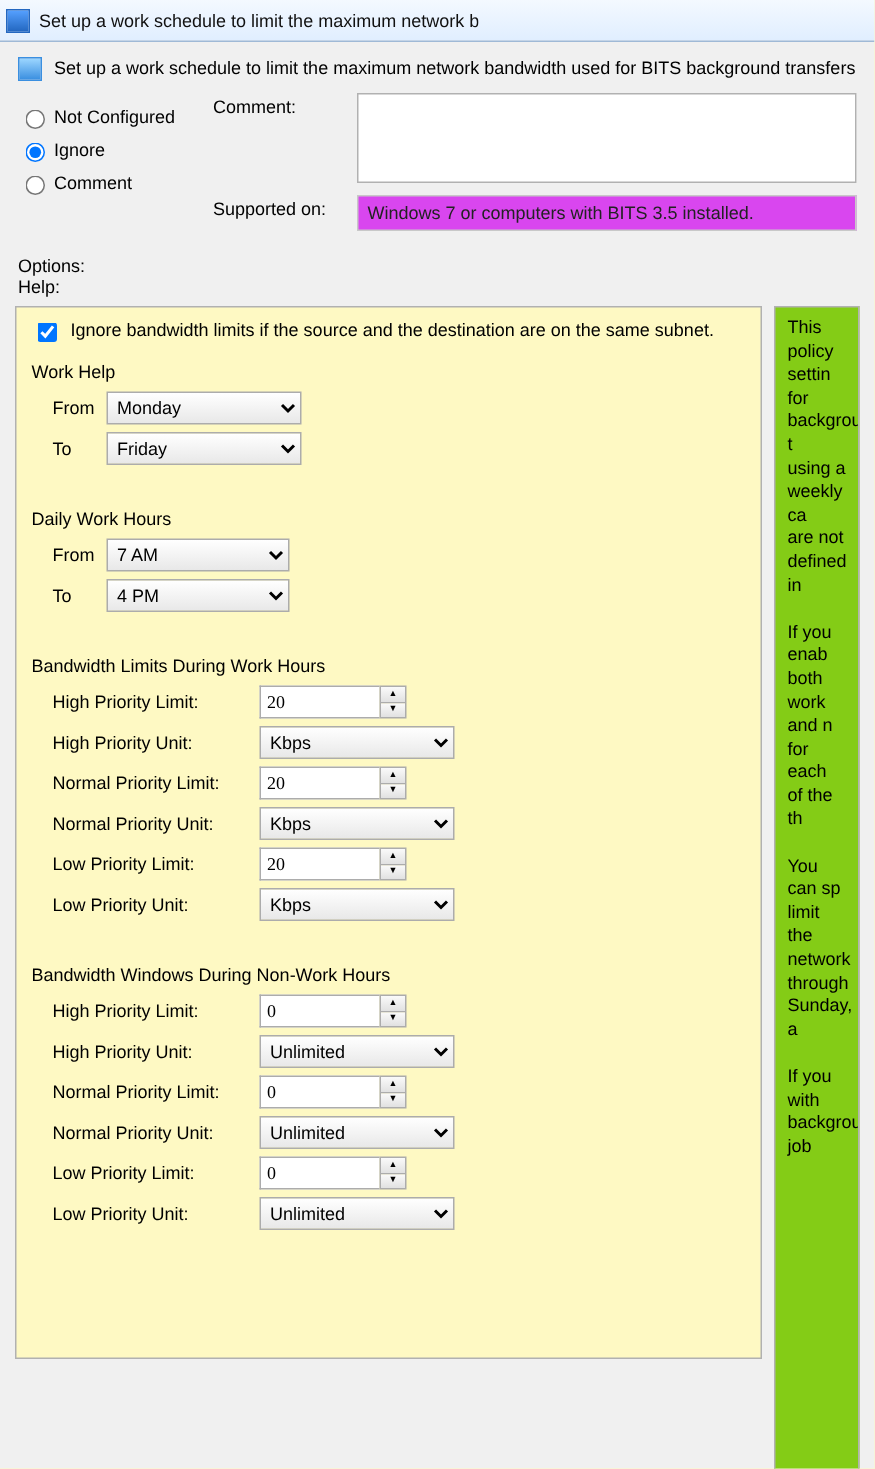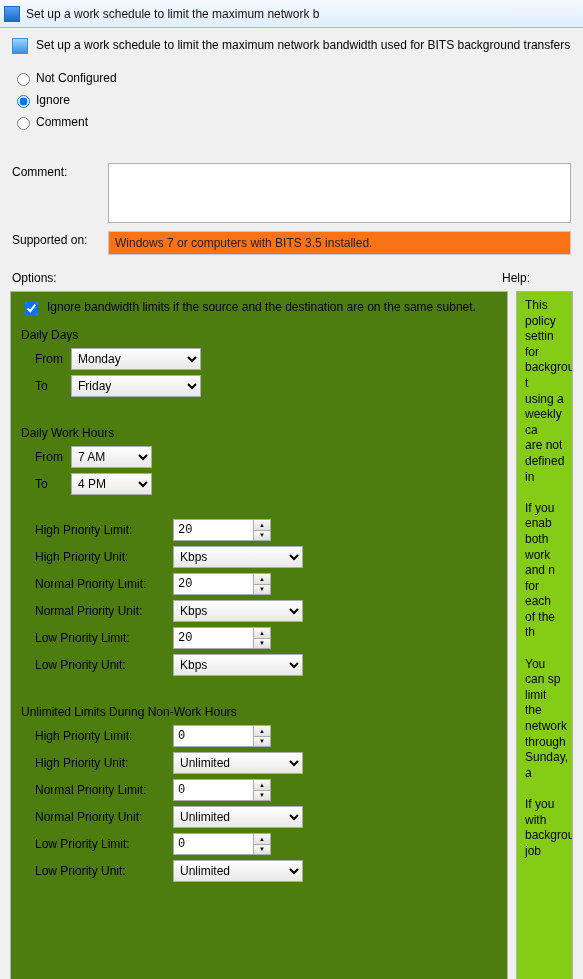--- a/index.html
+++ b/index.html
@@ -3,45 +3,45 @@
 <meta charset="utf-8">
 <style>
   * { box-sizing: border-box; font-family: "Segoe UI", Tahoma, sans-serif; font-size: 12px; }
   body { margin: 0; padding: 0; background: #f0f0f0; width: 583px; height: 979px; overflow: hidden; }
   .titlebar { height: 28px; background: linear-gradient(#f4f9ff,#e0eeff); border-bottom: 1px solid #9fb9d6; display: flex; align-items: center; padding: 0 4px; }
   .titlebar .icon { width: 16px; height: 16px; margin-right: 6px; background: linear-gradient(#55a0ff,#2367c0); display:inline-block; border:1px solid #2367c0;}
   .titlebar .title { color: #111; white-space: nowrap; overflow: hidden; }
   .header-row { display:flex; align-items:flex-start; padding:10px 12px 4px 12px; }
   .header-row .hicon { width:16px; height:16px; margin-right:8px; background:linear-gradient(#9cd6ff,#3a8fe0); border:1px solid #3a8fe0; flex:none;}
   .header-row .htext { color:#000; }
-  .state-row { display:flex; padding: 4px 12px; flex-direction: column; }
+  .state-row { display:flex; padding: 4px 12px; }
   .radios { width:130px; padding-top:2px; }
   .radio-item { margin: 6px 0; display:flex; align-items:center; }
   .radio-item input { margin-right:6px; }
-  .comment-col { flex:1; display:flex; flex-direction:column; gap:8px;margin-top:27px; }
+  .comment-col { flex:1; display:flex; flex-direction:column; gap:8px; }
   .comment-lbl { display:flex; align-items:flex-start; gap:6px; }
   .comment-lbl span { width:90px; text-align:left; padding-top:2px;}
   textarea.comment { flex:1; height:60px; border:1px solid #b1b1b1; background:#fff; resize:none; font-family:inherit; font-size:12px; padding:2px;}
-  .supported-box { flex:1; border:1px solid #c8c8c8; background:#f97316; height:24px; padding:4px 6px; color:#222;}
-  .section-labels { display:flex; padding: 12px 7px 6px 12px; }
+  .supported-box { flex:1; border:1px solid #c8c8c8; background:#d946ef; height:24px; padding:4px 6px; color:#222;}
+  .section-labels { display:flex; padding: 12px 7px 6px 12px; flex-direction: column; }
   .section-labels .opt { width: 490px; }
   .panels { display:flex; padding: 0 10px 10px 10px; gap:8px; }
-  .options-panel { width:498px; height:702px; border:1px solid #b1b1b1; background:#4d7c0f; padding:8px 10px; overflow:hidden;}
+  .options-panel { width:498px; height:702px; border:1px solid #b1b1b1; background:#fef9c3; padding:8px 10px; overflow:hidden;}
   .help-panel { flex:1; height:900px; border:1px solid #b1b1b1; background:#84cc16; padding:6px 8px; line-height:1.3; overflow:hidden; white-space:normal;}
   .chk-row { display:flex; align-items:flex-start; gap:6px; margin-bottom:10px;}
   .chk-row input { margin-top:2px;}
   .section-title { margin: 10px 0 6px 0; }
   .field-row { display:flex; align-items:center; gap:8px; margin: 5px 14px; }
   .field-row label { min-width:28px; }
   .field-row label.wide { min-width:130px; }
   select { height:22px; border:1px solid #acacac; background:linear-gradient(#fff,#e8e8e8); padding:1px 2px; font-family:inherit; font-size:12px;}
   select.w1 { width:130px; }
-  select.w2 { width:81px; }
+  select.w2 { width:122px; }
   .spinner { display:flex; }
-  .spinner input { width:80px; height:22px; border:1px solid #acacac; border-right:none; padding:2px 4px; font-family:Liberation Mono, monospace; font-size:12px;}
+  .spinner input { width:80px; height:22px; border:1px solid #acacac; border-right:none; padding:2px 4px; font-family:Liberation Serif, serif; font-size:12px;}
   .spinner .arrows { width:18px; border:1px solid #acacac; display:flex; flex-direction:column; }
   .spinner .arrows div { flex:1; background:linear-gradient(#fafafa,#e1e1e1); display:flex; align-items:center; justify-content:center; font-size:6px; cursor:pointer; user-select:none;}
   .spinner .arrows div:first-child { border-bottom:1px solid #acacac; }
   .gap { height:14px; }
 </style>
 </head>
 <body>
 
 <div class="titlebar">
   <span class="icon"></span>
@@ -86,21 +86,21 @@
 </div>
 
 <div class="panels">
   <div class="options-panel">
 
     <div class="chk-row">
       <input type="checkbox" checked="" style="">
       <span>Ignore bandwidth limits if the source and the destination are on the same subnet.</span>
     </div>
 
-    <div class="section-title">Daily Days</div>
+    <div class="section-title">Work Help</div>
     <div class="field-row">
       <label>From</label>
       <select class="w1"><option>Monday</option></select>
     </div>
     <div class="field-row">
       <label>To</label>
       <select class="w1"><option>Friday</option></select>
     </div>
 
     <div class="gap"></div>
@@ -108,20 +108,21 @@
     <div class="field-row">
       <label>From</label>
       <select class="w2"><option>7 AM</option></select>
     </div>
     <div class="field-row">
       <label>To</label>
       <select class="w2"><option>4 PM</option></select>
     </div>
 
     <div class="gap"></div>
+    <div class="section-title">Bandwidth Limits During Work Hours</div>
 
     <div class="field-row">
         <label class="wide">High Priority Limit:</label>
       <div class="spinner">
           <input value="20" style="">
           <div class="arrows">
             <div>▲</div>
             <div>▼</div>
           </div>
         </div>
@@ -155,21 +156,21 @@
             <div>▼</div>
           </div>
         </div>
       </div>
     <div class="field-row">
         <label class="wide">Low Priority Unit:</label>
       <select class="w1"><option>Kbps</option></select>
       </div>
 
     <div class="gap"></div>
-    <div class="section-title">Unlimited Limits During Non-Work Hours</div>
+    <div class="section-title">Bandwidth Windows During Non-Work Hours</div>
 
     <div class="field-row">
         <label class="wide">High Priority Limit:</label>
       <div class="spinner">
           <input value="0" style="">
           <div class="arrows">
             <div>▲</div>
             <div>▼</div>
           </div>
         </div>

